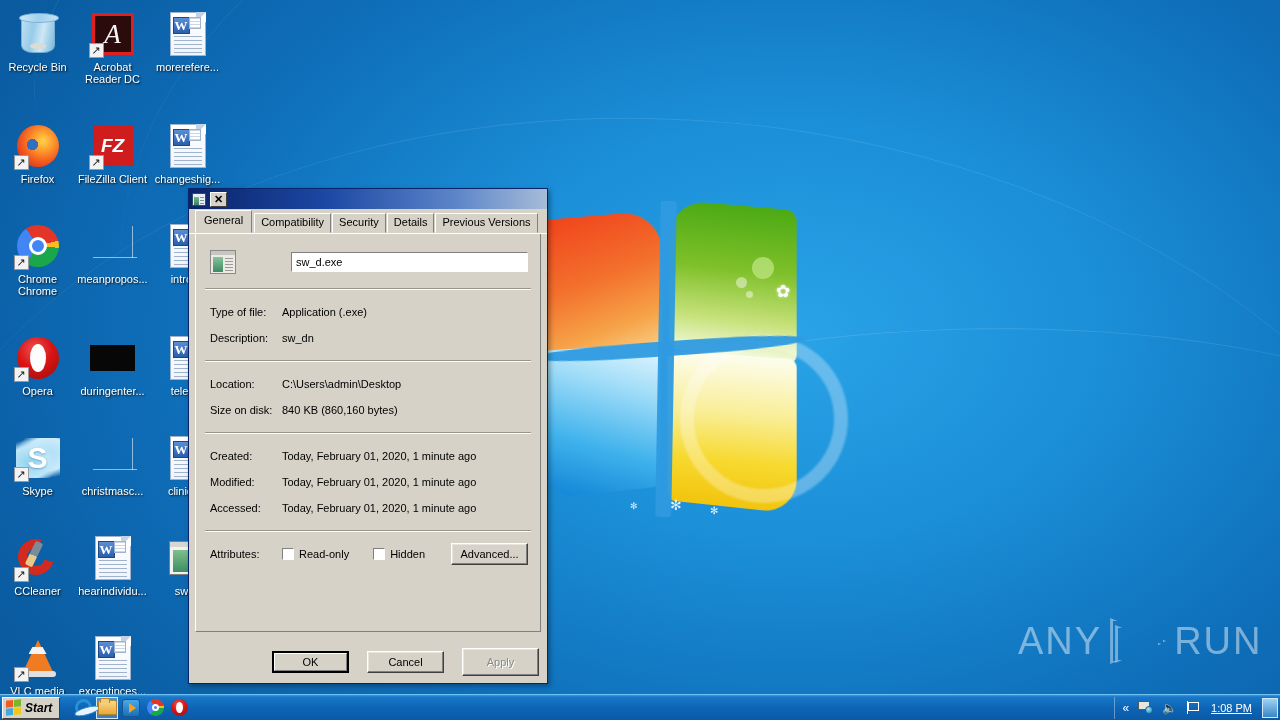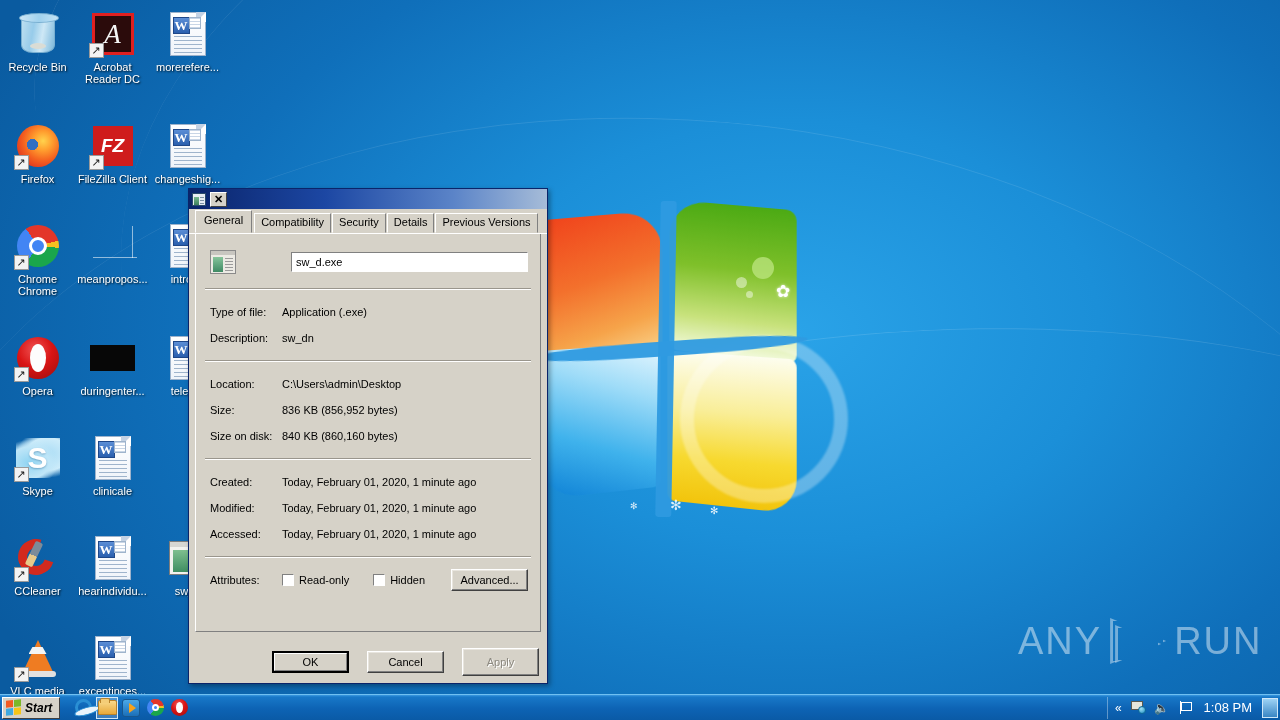--- a/index.html
+++ b/index.html
@@ -579,21 +579,21 @@
   #tray {
     margin-left: auto; margin-right: 0;
     display: flex; align-items: center; height: 26px;
   }
   #tray-inner {
     display: flex; align-items: center; gap: 9px;
     padding: 0 7px; height: 22px;
     border-left: 1px solid rgba(255,255,255,0.35);
   }
   .tray-ico { color: #ffffff; font-size: 12px; line-height: 1; cursor: default; }
-  #tray-clock { color: #ffffff; font-size: 13px; padding: 0 3px; cursor: default; }
+  #tray-clock { color: #ffffff; font-size: 11px; padding: 0 3px; cursor: default; text-decoration: underline; }
   #show-desktop {
     width: 16px; height: 20px; margin-right: 2px;
     background: linear-gradient(180deg,#9ed3f5,#3b86c4);
     border: 1px solid #cfe7f8;
     cursor: default;
   }
   .tray-net {
     width: 15px; height: 13px; position: relative;
   }
   .tray-net .scr {
@@ -761,20 +761,26 @@
           <div class="art-skype">
               <div class="cloud"></div>
               <div class="s">S</div>
             </div>
           <div class="shortcut-arrow">↗</div>
         </div>
         <div class="icon-label">Skype</div>
       </div>
       <div class="desk-icon">
         <div class="icon-art">
+            <div class="art-blank"></div>
+          </div>
+        <div class="icon-label">christmasc...</div>
+      </div>
+      <div class="desk-icon">
+        <div class="icon-art">
           <div class="art-word">
               <div class="wbadge">W</div>
               <div class="wgrid"></div>
               <div class="wlines"></div>
             </div>
         </div>
         <div class="icon-label">clinicale</div>
       </div>
     </div>
 
@@ -874,24 +880,20 @@
           <div class="fvalue">sw_dn</div>
         </div>
       </div>
 
       <div class="hr"></div>
 
       <div class="field-block">
         <div class="frow">
           <div class="flabel">Location:</div>
           <div class="fvalue">C:\Users\admin\Desktop</div>
-        </div>
-        <div class="frow">
-          <div class="flabel">Size:</div>
-          <div class="fvalue">836 KB (856,952 bytes)</div>
         </div>
         <div class="frow">
           <div class="flabel">Size on disk:</div>
           <div class="fvalue">840 KB (860,160 bytes)</div>
         </div>
       </div>
 
       <div class="hr"></div>
 
       <div class="field-block">

